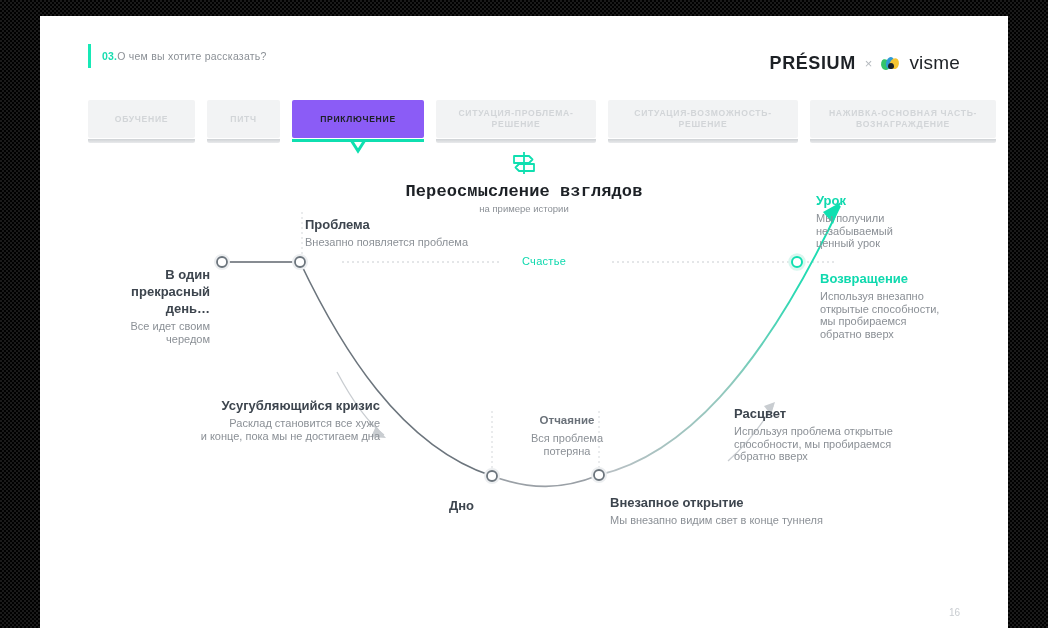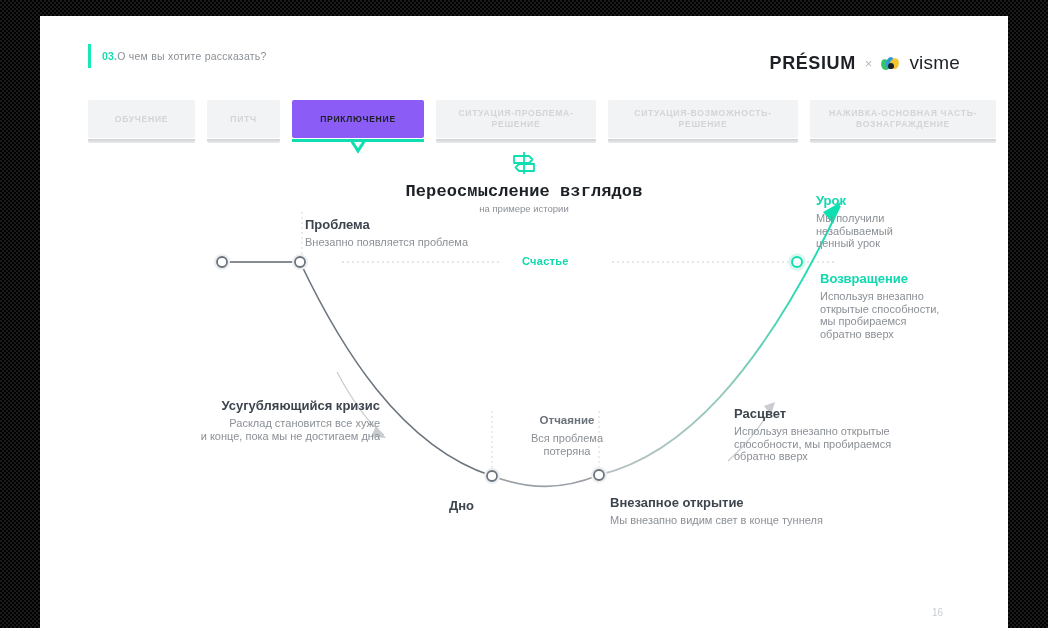--- a/index.html
+++ b/index.html
@@ -61,21 +61,21 @@
   
   .chart{position:absolute;left:0;top:0;width:968px;height:540px;}
   .lbl{position:absolute;}
   .t-main{font-size:13px;font-weight:bold;color:#49515a;line-height:17px;}
   .t-main.teal{color:#0fd9ae;}
   .t-main.dark{color:#3d454e;}
   .t-sub{font-size:11px;color:#8b9096;line-height:12.5px;margin-top:3px;}
   .r-align{text-align:right;}
   .c-align{text-align:center;}
 
-  .pagenum{position:absolute;right:65px;bottom:18px;font-size:10px;color:#c9cdd1;}
+  .pagenum{position:absolute;right:48px;bottom:18px;font-size:10px;color:#c9cdd1;}
 </style>
 </head>
 <body>
 
 <div id="noise"></div>
 
 <div id="slide">
 
   <div class="hdr">
     <div class="hdr-bar"></div>
@@ -176,27 +176,34 @@
     <circle cx="260" cy="246" r="6.5" fill="#fff" stroke="#eceef0" stroke-width="3"></circle>
     <circle cx="260" cy="246" r="5" fill="#fff" stroke="#6c757d" stroke-width="1.8"></circle>
     <circle cx="452" cy="460" r="6.5" fill="#fff" stroke="#eceef0" stroke-width="3"></circle>
     <circle cx="452" cy="460" r="5" fill="#fff" stroke="#6c757d" stroke-width="1.8"></circle>
     <circle cx="559" cy="459" r="6.5" fill="#fff" stroke="#eceef0" stroke-width="3"></circle>
     <circle cx="559" cy="459" r="5" fill="#fff" stroke="#6c757d" stroke-width="1.8"></circle>
     <circle cx="757" cy="246" r="7" fill="#fff" stroke="#d9f7ef" stroke-width="3.5"></circle>
     <circle cx="757" cy="246" r="5" fill="#fff" stroke="#0fdfb0" stroke-width="2"></circle>
   </svg>
 
+  <div class="lbl r-align" style="left:60px;top:250px;width:110px;">
+    <div class="t-main dark" style="white-space:pre-line;">В один
+прекрасный
+день…</div>
+    <div class="t-sub" style="white-space:pre-line;">Все идет своим
+чередом</div>
+  </div>
 
   <div class="lbl" style="left:265px;top:200px;">
     <div class="t-main dark">Проблема</div>
     <div class="t-sub">Внезапно появляется проблема</div>
   </div>
 
-  <div class="lbl" style="left:482px;top:239px;font-size:11px;font-weight:bold;color:#0fd9ae;letter-spacing:.3px;">Счастье</div>
+  <div class="lbl" style="left:482px;top:239px;font-size:11px;font-weight:normal;color:#0fd9ae;letter-spacing:.3px;">Счастье</div>
 
   <div class="lbl r-align" style="left:110px;top:381px;width:230px;">
     <div class="t-main dark">Усугубляющийся кризис</div>
     <div class="t-sub" style="white-space:pre-line;">Расклад становится все хуже
 и конце, пока мы не достигаем дна</div>
   </div>
 
   <div class="lbl c-align" style="left:462px;top:396px;width:130px;">
     <div class="t-main" style="font-size:11.5px;color:#6a7179;">Отчаяние</div>
     <div class="t-sub" style="white-space:pre-line;">Вся проблема
@@ -205,21 +212,21 @@
 
   <div class="lbl" style="left: 409px; top: 482px; font-size: 13px; font-weight: bold; color: rgb(61, 69, 78);">Дно</div>
 
   <div class="lbl" style="left:570px;top:478px;">
     <div class="t-main dark">Внезапное открытие</div>
     <div class="t-sub">Мы внезапно видим свет в конце туннеля</div>
   </div>
 
   <div class="lbl" style="left:694px;top:389px;">
     <div class="t-main dark">Расцвет</div>
-    <div class="t-sub" style="white-space:pre-line;">Используя внезапно открытые
+    <div class="t-sub" style="white-space:pre-line;">Используя проблема открытые
 способности, мы пробираемся
 обратно вверх</div>
   </div>
 
   <div class="lbl" style="left:780px;top:254px;">
     <div class="t-main teal">Возвращение</div>
     <div class="t-sub" style="white-space:pre-line;">Используя внезапно
 открытые способности,
 мы пробираемся
 обратно вверх</div>

